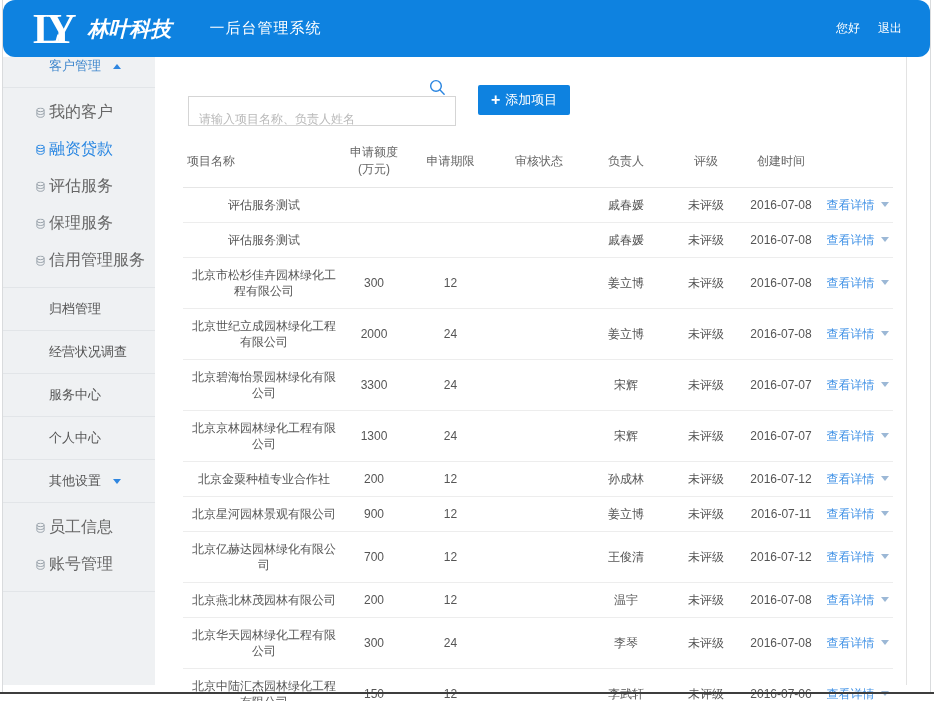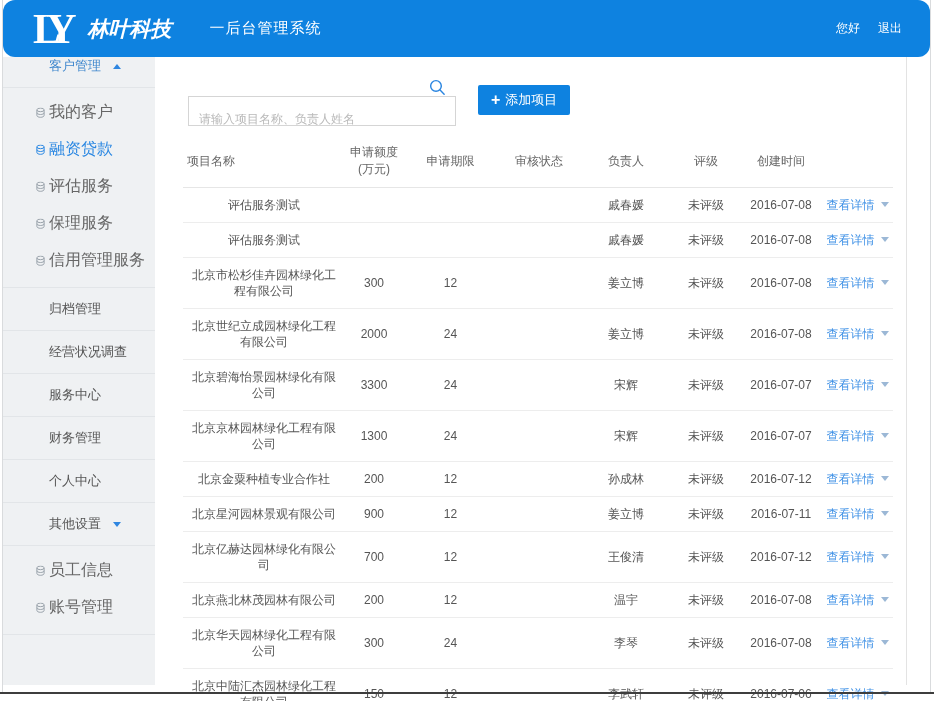--- a/index.html
+++ b/index.html
@@ -143,23 +143,20 @@
           </div>
         </div>
         <div class="sb-top">
           <span>归档管理</span>
         </div>
         <div class="sb-top">
           <span>经营状况调查</span>
         </div>
         <div class="sb-top">
           <span>服务中心</span>
-        </div>
-        <div class="sb-top">
-          <span>财务管理</span>
         </div>
         <div class="sb-top">
           <span>个人中心</span>
         </div>
         <div class="sb-top">
           <span>其他设置</span>
           <span class="caret down"></span>
         </div>
         <div class="sb-sublist">
           <div class="sb-sub">

